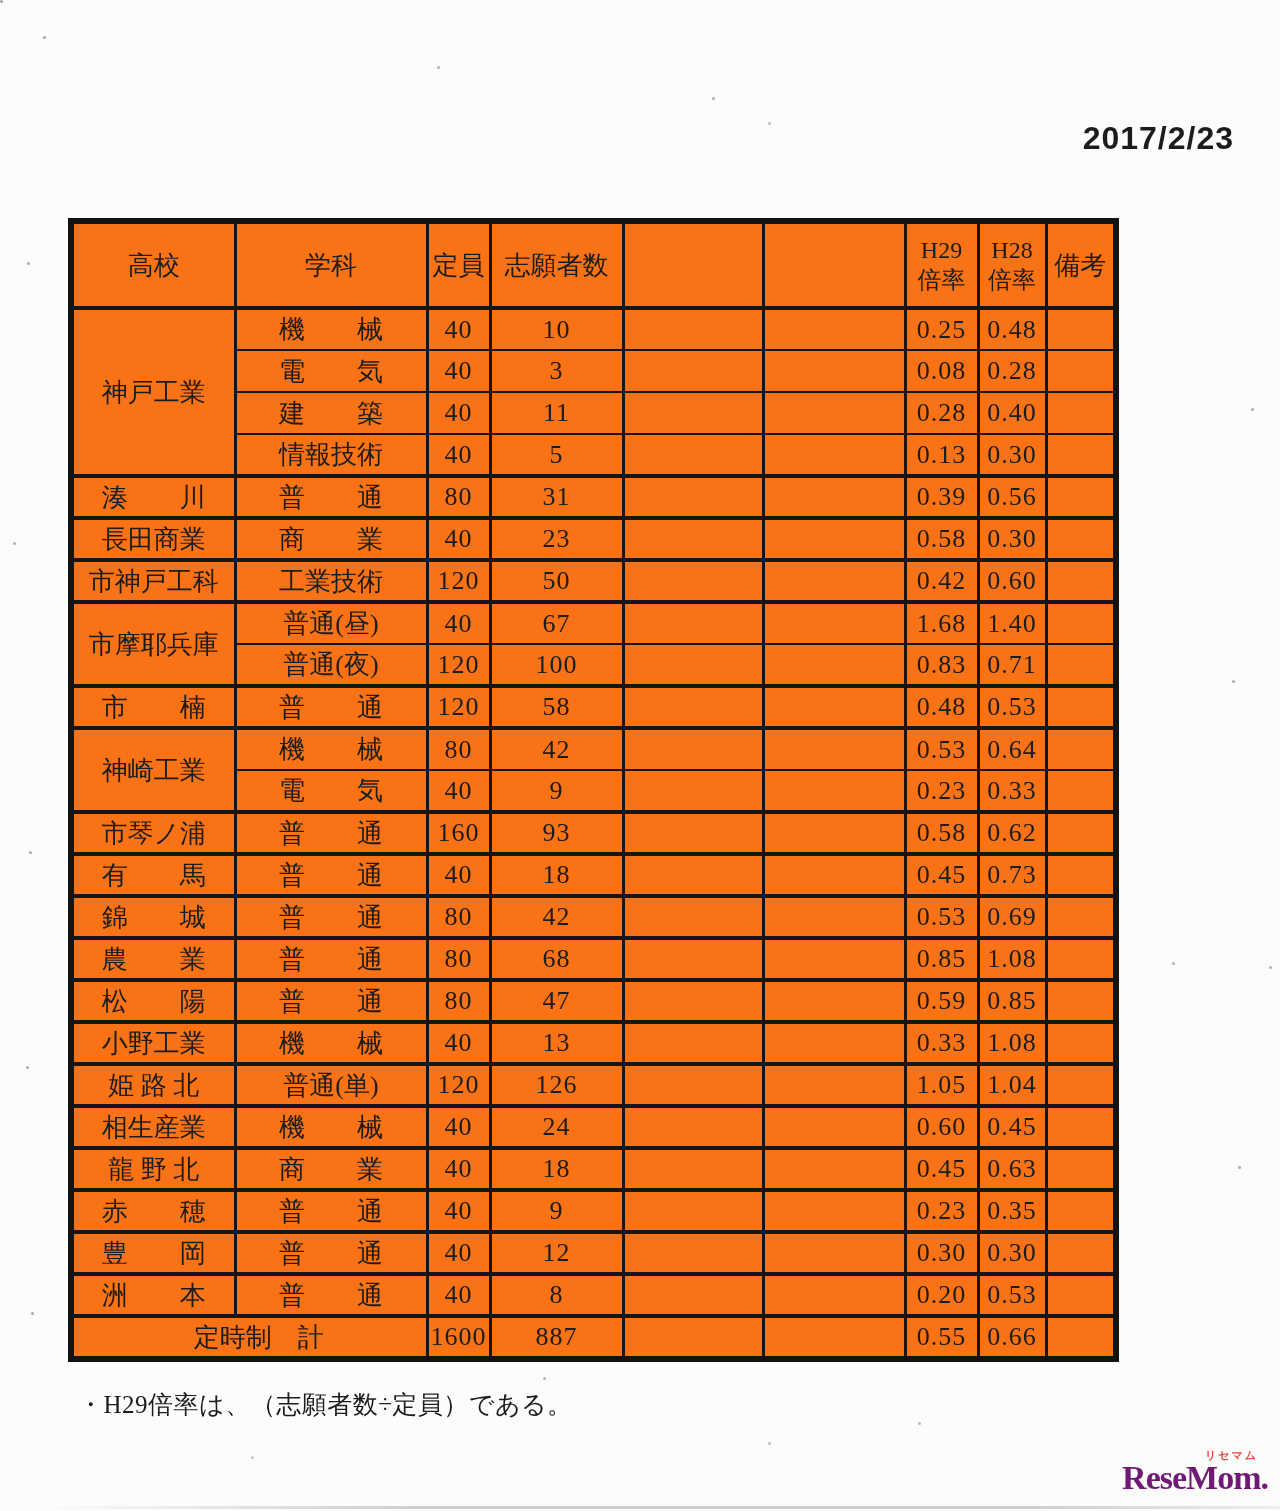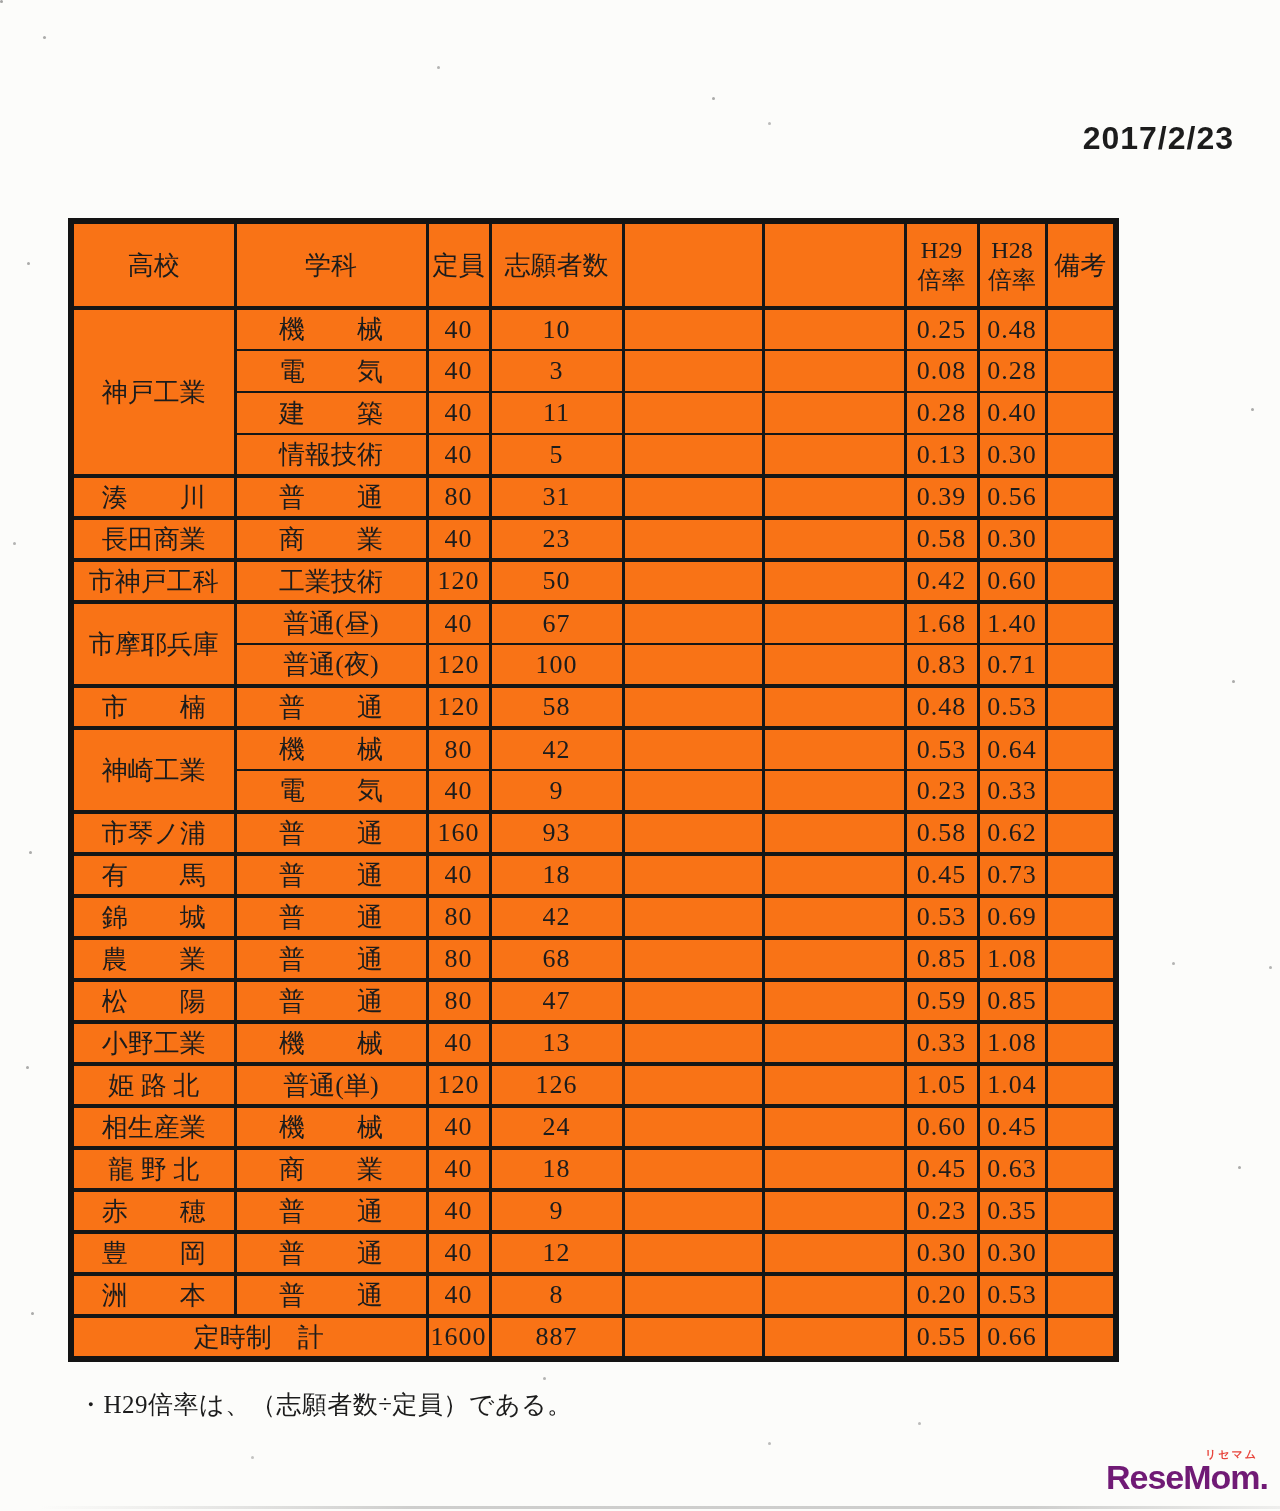--- a/index.html
+++ b/index.html
@@ -99,21 +99,21 @@
 
   .notes {
     position: absolute; top: 1381px; left: 78px;
     font-size: 25px; line-height: 33px; letter-spacing: 0.5px;
     white-space: nowrap;
     margin-top: 7px;
   }
 
   .logo {
     position: absolute; right: 12px; bottom: 14px;
-    font-family: Liberation Sans, sans-serif;
+    font-family: Liberation Serif, serif;
     text-align: right;
   }
   .logo-ruby {
     position: absolute; top: -11px; right: 10px;
     font-size: 11px; letter-spacing: 2px;
     font-weight: 700;
   }
   .logo-text {
     font-size: 34px; font-weight: 800; letter-spacing: -1px;
   }

